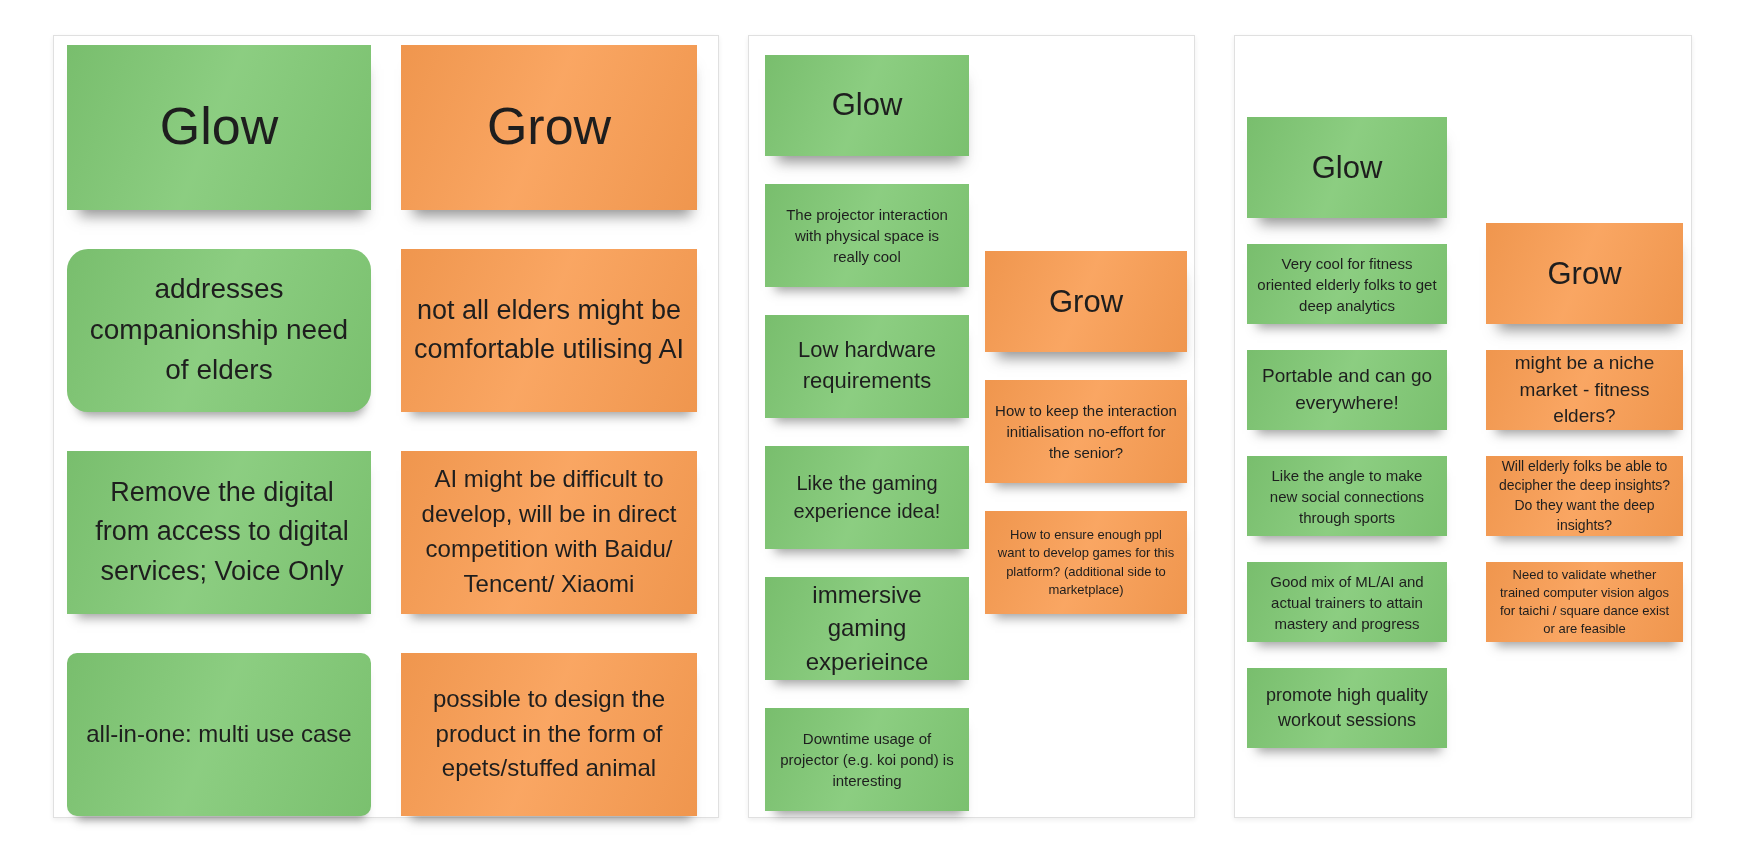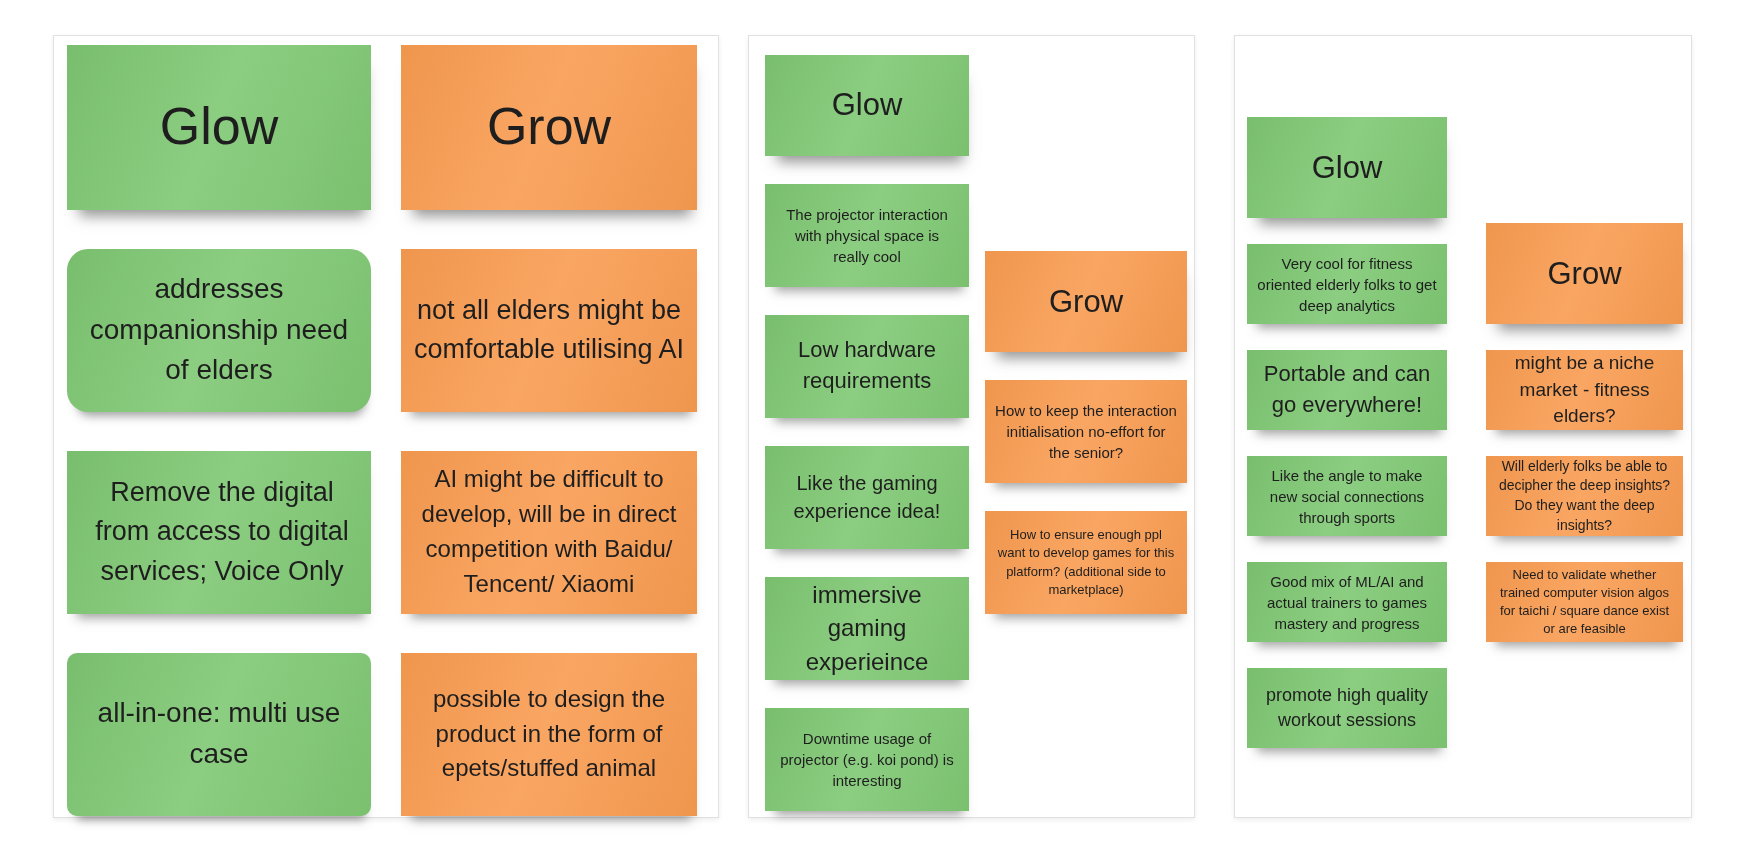--- a/index.html
+++ b/index.html
@@ -75,21 +75,21 @@
 </style>
 </head>
 <body>
 
 <div class="board">
     <section class="panel p1">
       <div class="col glow">
         <div class="note header glow" style="font-size: 52px;">Glow</div>
         <div class="note glow" style="font-size: 28px; border-radius: 21px;">addresses companionship need of elders</div>
         <div class="note glow" style="font-size: 27px; padding-left: 16px;">Remove the digital from access to digital services; Voice Only</div>
-        <div class="note glow" style="font-size: 28px; border-radius: 10px;">all-in-one: multi use case</div>
+        <div class="note glow" style="font-size: 24px; border-radius: 10px;">all-in-one: multi use case</div>
       </div>
       <div class="col grow">
         <div class="note header grow" style="font-size: 52px;">Grow</div>
         <div class="note grow" style="font-size: 27px;">not all elders might be comfortable utilising AI</div>
         <div class="note grow" style="font-size: 24px;">AI might be difficult to develop, will be in direct competition with Baidu/ Tencent/ Xiaomi</div>
         <div class="note grow" style="font-size: 24px;">possible to design the product in the form of epets/stuffed animal</div>
       </div>
     </section>
     <section class="panel p2">
       <div class="col glow">
@@ -103,23 +103,23 @@
       <div class="col grow">
         <div class="note header grow" style="font-size: 31px;">Grow</div>
         <div class="note grow" style="font-size: 15px;">How to keep the interaction initialisation no-effort for the senior?</div>
         <div class="note grow" style="font-size: 13px;">How to ensure enough ppl want to develop games for this platform? (additional side to marketplace)</div>
       </div>
     </section>
     <section class="panel p3">
       <div class="col glow">
         <div class="note header glow" style="font-size: 31px;">Glow</div>
         <div class="note glow" style="font-size: 15px;">Very cool for fitness oriented elderly folks to get deep analytics</div>
-        <div class="note glow" style="font-size: 22px;">Portable and can go everywhere!</div>
+        <div class="note glow" style="font-size: 19px;">Portable and can go everywhere!</div>
         <div class="note glow" style="font-size: 15px;">Like the angle to make new social connections through sports</div>
-        <div class="note glow" style="font-size: 15px;">Good mix of ML/AI and actual trainers to games mastery and progress</div>
+        <div class="note glow" style="font-size: 15px;">Good mix of ML/AI and actual trainers to attain mastery and progress</div>
         <div class="note glow" style="font-size: 18px;">promote high quality workout sessions</div>
       </div>
       <div class="col grow">
         <div class="note header grow" style="font-size: 31px;">Grow</div>
         <div class="note grow" style="font-size: 19px;">might be a niche market - fitness elders?</div>
         <div class="note grow" style="font-size: 14px;">Will elderly folks be able to decipher the deep insights? Do they want the deep insights?</div>
         <div class="note grow" style="font-size: 13px;">Need to validate whether trained computer vision algos for taichi / square dance exist or are feasible</div>
       </div>
     </section>
   </div>

